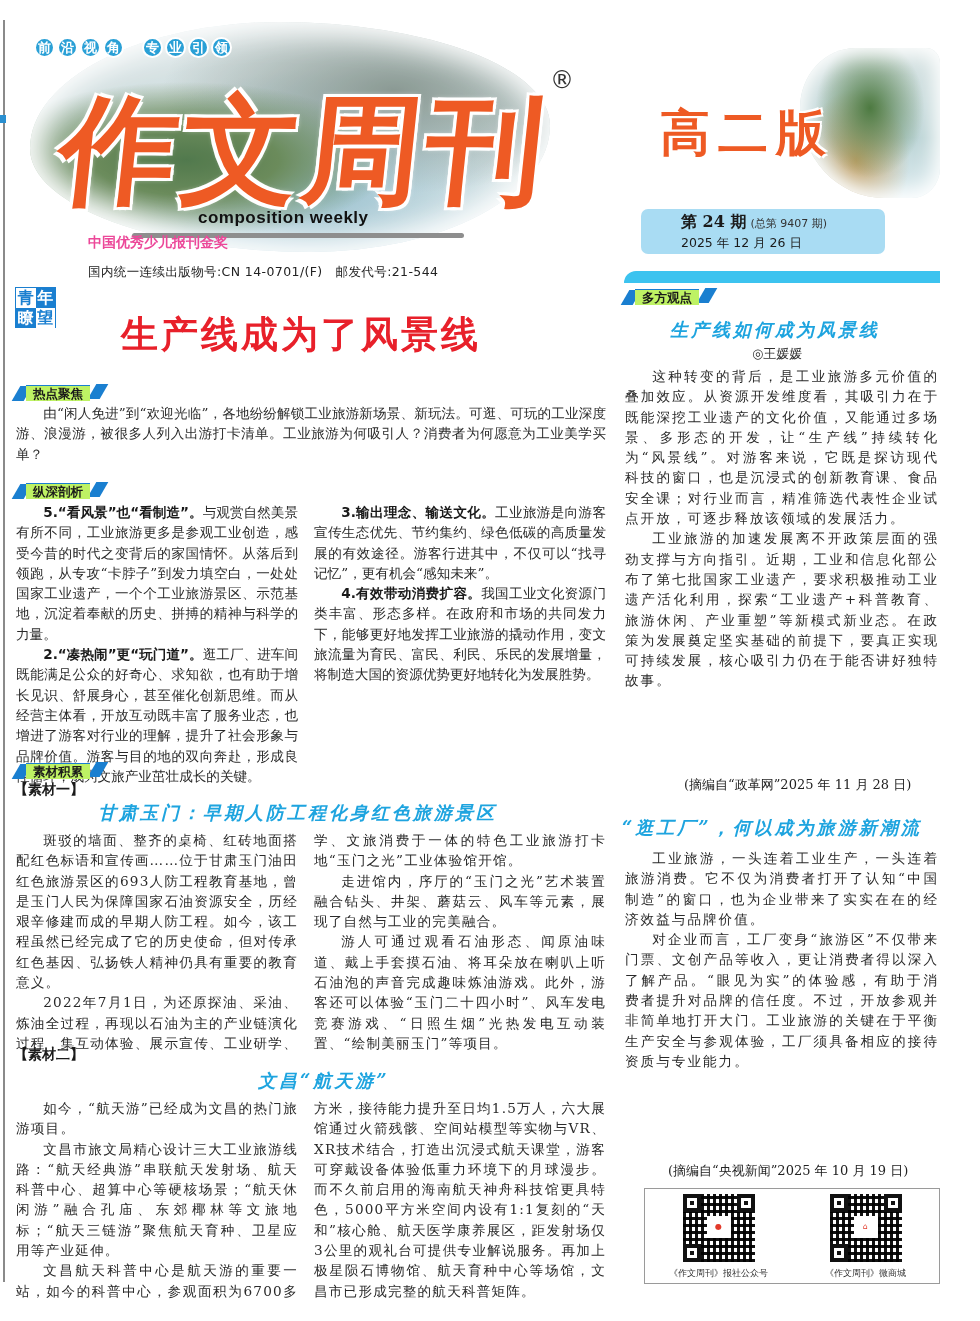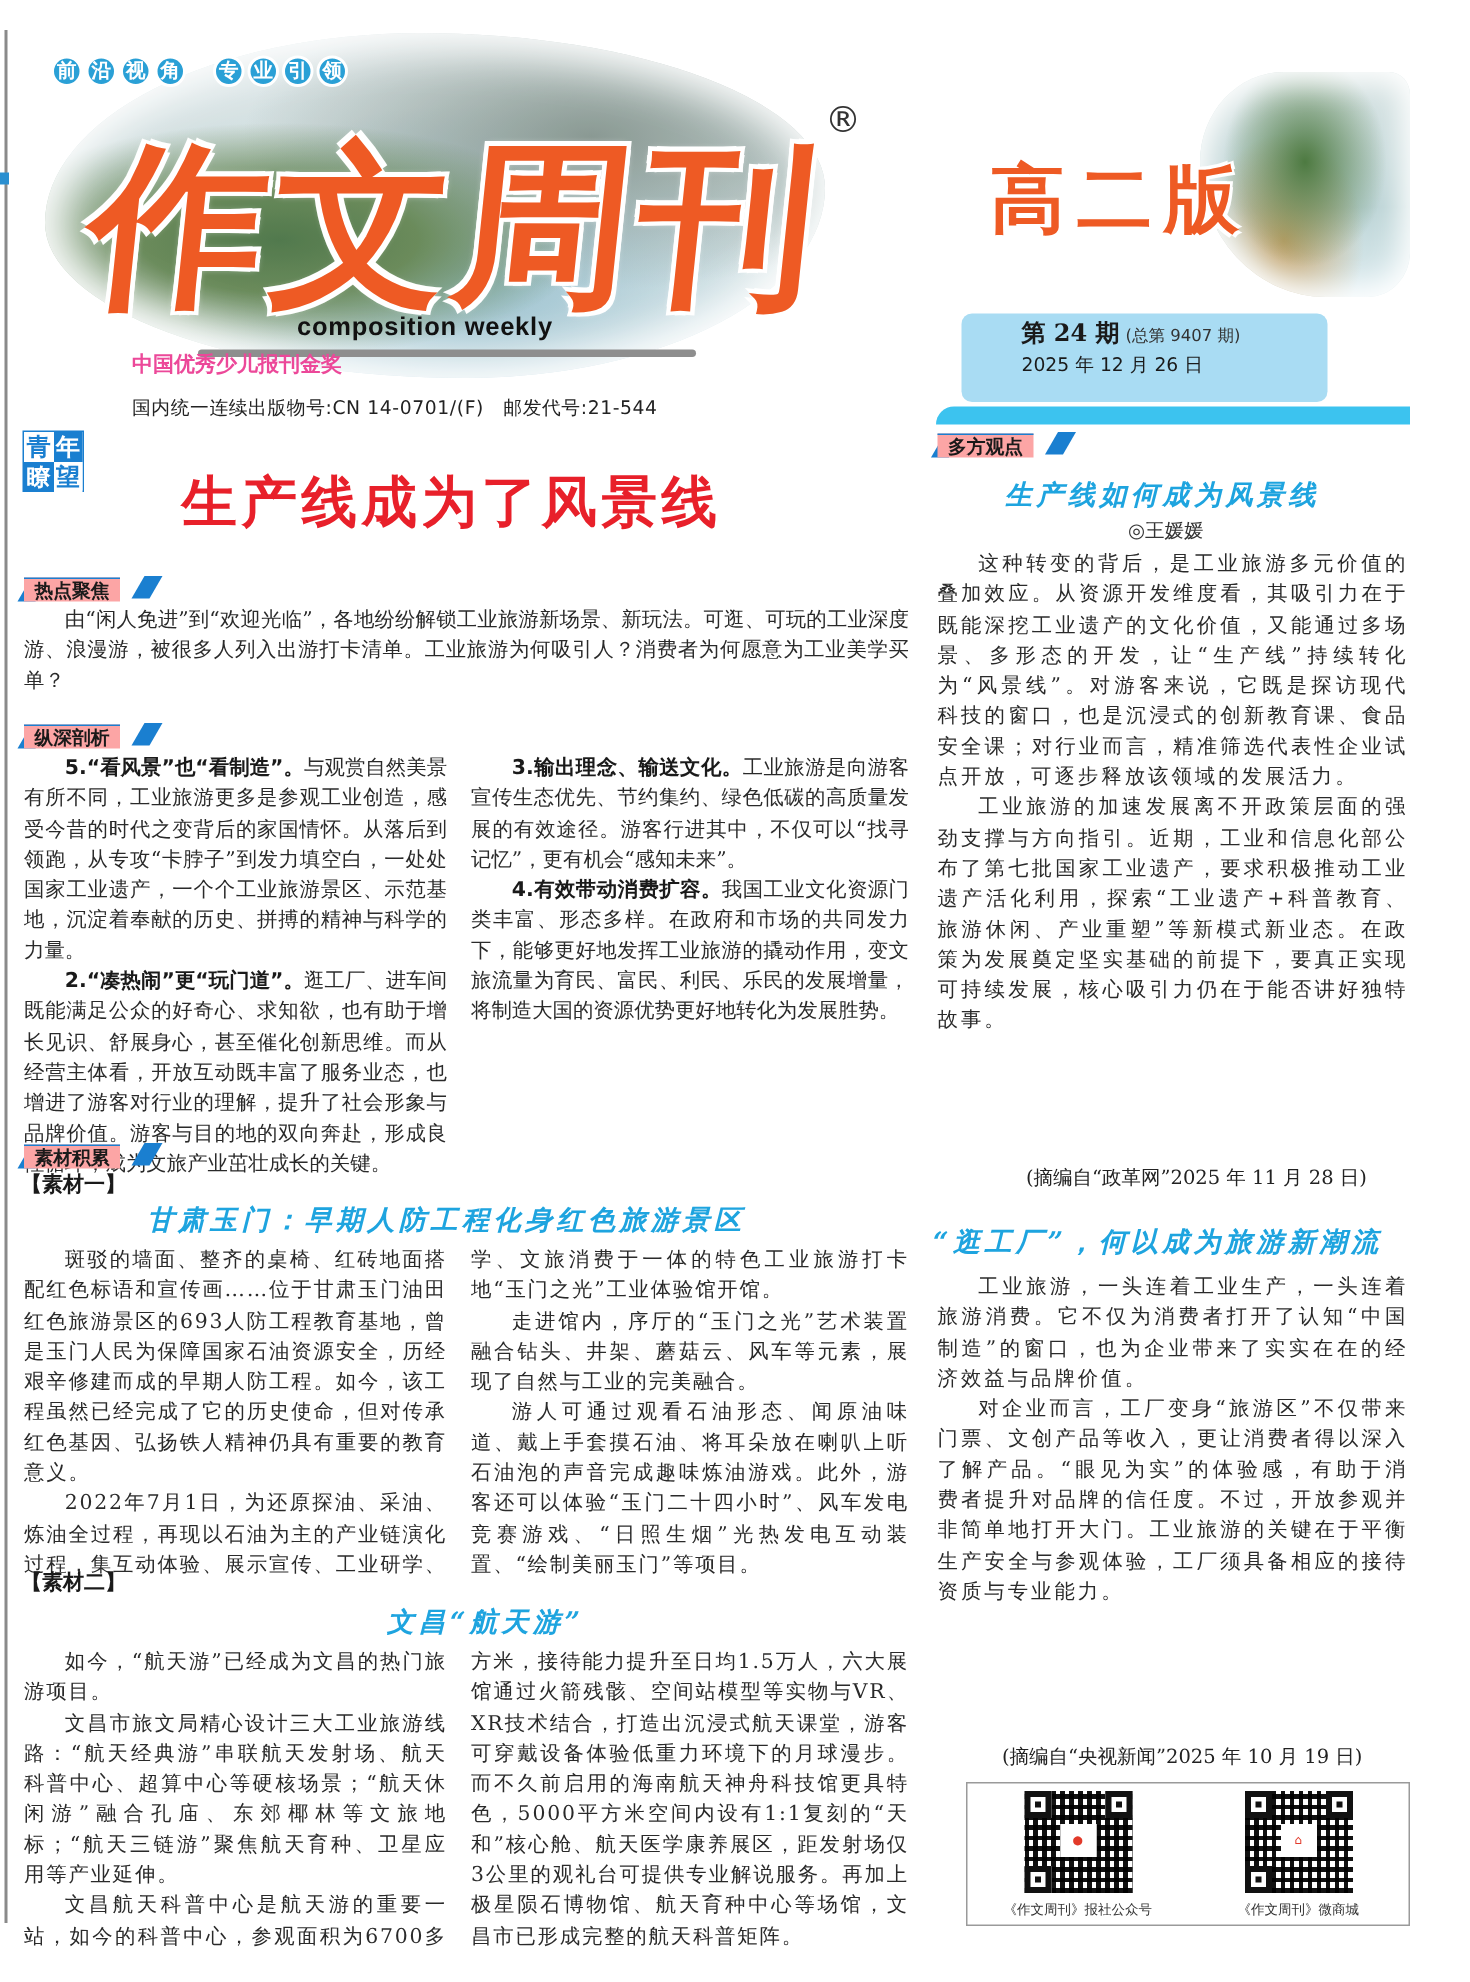--- a/index.html
+++ b/index.html
@@ -47,35 +47,35 @@
     transform: skewX(-6deg);
   }
   .reg-mark { position: absolute; left: 550px; top: 66px; font: 24px "DejaVu Sans", sans-serif; color: #333; }
   .mast-en { position: absolute; left: 198px; top: 208px; font: bold 17px "Liberation Sans", sans-serif; color: #111; letter-spacing: 0.5px; }
   .mast-bar { position: absolute; left: 132px; top: 233px; width: 332px; height: 5px; border-radius: 3px; background: #8e8e8e; }
   .award { position: absolute; left: 88px; top: 234px; font: bold 14px "DejaVu Sans", sans-serif; color: #ec4899; }
   .pubnum { position: absolute; left: 88px; top: 264px; font: 12.5px "DejaVu Sans", sans-serif; color: #222; letter-spacing: 0.4px; }
 
   .edition { position: absolute; left: 660px; top: 100px; font: bold 50px "DejaVu Sans", sans-serif; color: #ee5a24; letter-spacing: 8px;
     text-shadow: 2px 2px 0 #fff, -2px -2px 0 #fff, 2px -2px 0 #fff, -2px 2px 0 #fff; }
-  .issue-box { position: absolute; left: 641px; top: 209px; width: 244px; height: 59px; border-radius: 7px; background: #a9dcf3; padding: 3px 0 0 40px; }
+  .issue-box { position: absolute; left: 641px; top: 209px; width: 244px; height: 45px; border-radius: 7px; background: #a9dcf3; padding: 3px 0 0 40px; }
   .issue-line1 { font: bold 16px "DejaVu Serif", serif; color: #1a1a1a; white-space: nowrap; }
   .issue-line1 .small { font: 11px "DejaVu Sans", sans-serif; color: #333; margin-left: 4px; }
   .issue-line2 { font: 12.5px "DejaVu Sans", sans-serif; color: #1a1a1a; margin-top: 2px; }
 
   .top-band { position: absolute; left: 624px; top: 271px; width: 316px; height: 12px; background: #3cc3ef; border-radius: 14px 0 0 0; }
 
   
   .sec-tag { position: absolute; height: 17px; display: flex; align-items: center; }
   .sec-tag .bar { position: absolute; left: 0; right: 0; top: 0; bottom: 0; }
   .sec-tag .bar::before { content: ""; position: absolute; left: 0; top: 2px; width: 12px; height: 15px; background: #1a7fd0; transform: skewX(-30deg); }
   .sec-tag .bar::after { content: ""; position: absolute; right: 0; top: 0; width: 12px; height: 15px; background: #1a7fd0; transform: skewX(-30deg); }
   .sec-tag .label {
-    position: relative; z-index: 1; padding: 0 7px;
-    border-top: 1.5px solid #1a7fd0; background: #fca5a5;
+    position: relative; z-index: 1; margin-left: 10px; padding: 0 7px;
+    border-top: 1.5px solid #1a7fd0; background: #bef264;
     font: bold 12.5px "DejaVu Sans", sans-serif; color: #1a1a1a; line-height: 15px;
   }
 
   
   .badge { position: absolute; left: 15px; top: 287px; width: 41px; height: 41px; border: 1px solid #1a7fd0; display: grid; grid-template-columns: 1fr 1fr; }
   .badge span { font: bold 16px "DejaVu Sans", sans-serif; text-align: center; line-height: 20px; }
   .badge .w { background: #fff; color: #1a7fd0; }
   .badge .b { background: #1a7fd0; color: #fff; }
 
   .headline { position: absolute; left: 121px; top: 310px; font: bold 37px "DejaVu Serif", serif; color: #e8202a; letter-spacing: 3px; }

